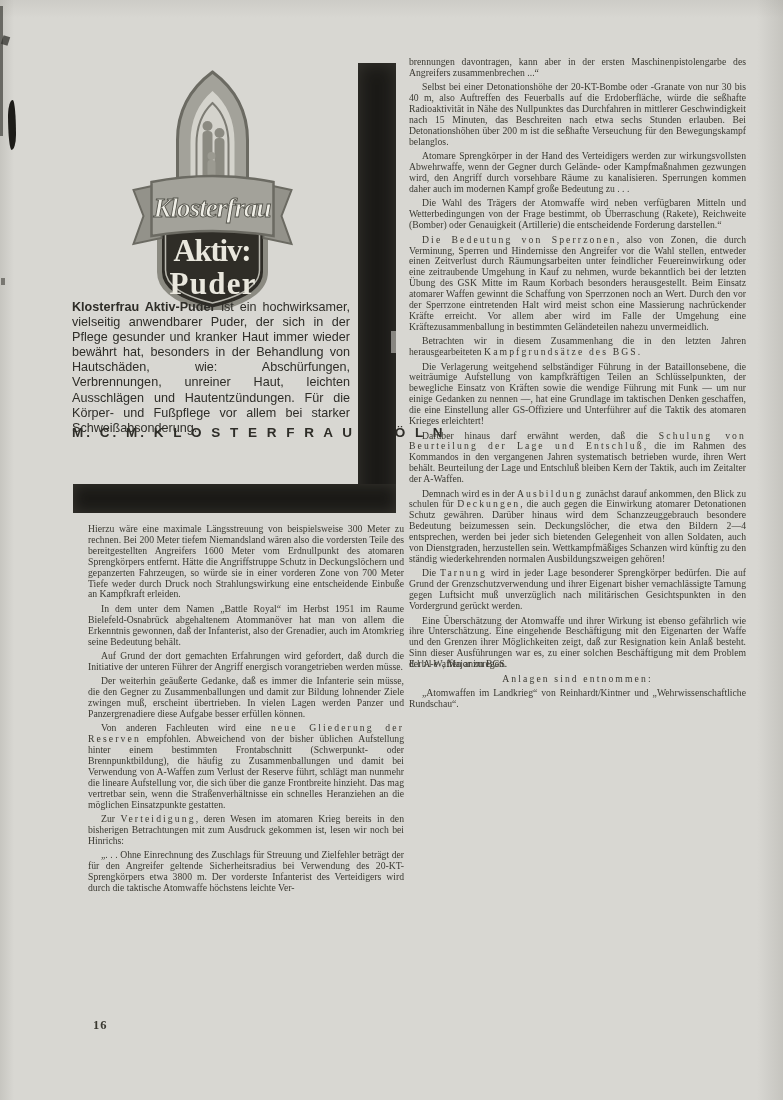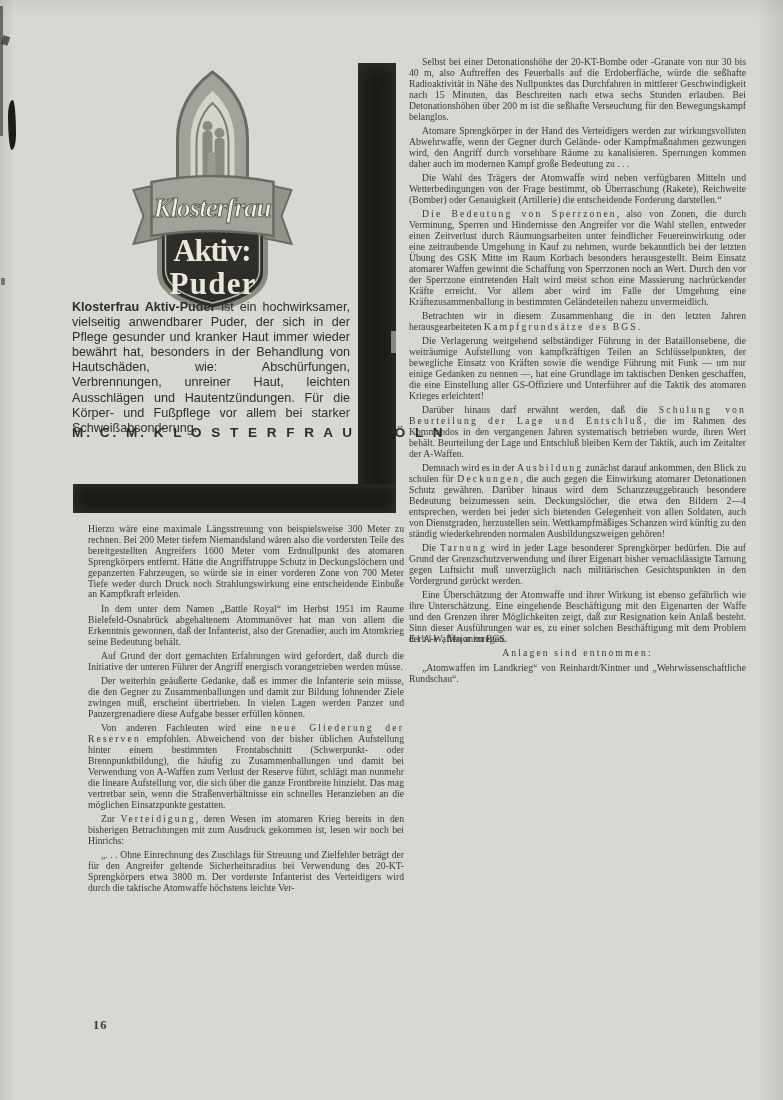--- a/index.html
+++ b/index.html
@@ -118,20 +118,21 @@
   <div class="col col-left">
       <p class="para"><span class="">Hierzu wäre eine maximale Längsstreuung von beispielsweise 300 Meter zu rechnen. Bei 200 Meter tiefem Niemandsland wären also die vordersten Teile des bereitgestellten Angreifers 1600 Meter vom Erdnullpunkt des atomaren Sprengkörpers entfernt. Hätte die Angriffstruppe Schutz in Deckungslöchern und gepanzerten Fahrzeugen, so würde sie in einer vorderen Zone von 700 Meter Tiefe weder durch Druck noch Strahlungswirkung eine entscheidende Einbuße an Kampfkraft erleiden.</span></p>
       <p class="para ind"><span class="">In dem unter dem Namen „Battle Royal“ im Herbst 1951 im Raume Bielefeld-Osnabrück abgehaltenem Atommanöver hat man von allem die Erkenntnis gewonnen, daß der Infanterist, also der Grenadier, auch im Atomkrieg seine Bedeutung behält.</span></p>
       <p class="para ind"><span class="">Auf Grund der dort gemachten Erfahrungen wird gefordert, daß durch die Initiative der unteren Führer der Angriff energisch vorangetrieben werden müsse.</span></p>
       <p class="para ind"><span class="">Der weiterhin geäußerte Gedanke, daß es immer die Infanterie sein müsse, die den Gegner zu Zusammenballungen und damit zur Bildung lohnender Ziele zwingen muß, erscheint übertrieben. In vielen Lagen werden Panzer und Panzergrenadiere diese Aufgabe besser erfüllen können.</span></p>
       <p class="para ind"><span class="">Von anderen Fachleuten wird eine </span><span class="sperr ">neue Gliederung der Reserven</span><span class=""> empfohlen. Abweichend von der bisher üblichen Aufstellung hinter einem bestimmten Frontabschnitt (Schwerpunkt- oder Brennpunktbildung), die häufig zu Zusammenballungen und damit bei Verwendung von A-Waffen zum Verlust der Reserve führt, schlägt man nunmehr die lineare Aufstellung vor, die sich über die ganze Frontbreite hinzieht. Das mag vertretbar sein, wenn die Straßenverhältnisse ein schnelles Heranziehen an die möglichen Einsatzpunkte gestatten.</span></p>
       <p class="para ind"><span class="">Zur </span><span class="sperr ">Verteidigung</span><span class="">, deren Wesen im atomaren Krieg bereits in den bisherigen Betrachtungen mit zum Ausdruck gekommen ist, lesen wir noch bei Hinrichs:</span></p>
       <p class="para ind"><span class="">„. . . Ohne Einrechnung des Zuschlags für Streuung und Zielfehler beträgt der für den Angreifer geltende Sicherheitsradius bei Verwendung des 20-KT-Sprengkörpers etwa 3800 m. Der vorderste Infanterist des Verteidigers wird durch die taktische Atomwaffe höchstens leichte Ver-</span></p>
     </div>
   <div class="col col-right">
+      <p class="para"><span class="">brennungen davontragen, kann aber in der ersten Maschinenpistolengarbe des Angreifers zusammenbrechen ...“</span></p>
       <p class="para ind"><span class="">Selbst bei einer Detonationshöhe der 20-KT-Bombe oder -Granate von nur 30 bis 40 m, also Auftreffen des Feuerballs auf die Erdoberfläche, würde die seßhafte Radioaktivität in Nähe des Nullpunktes das Durchfahren in mittlerer Geschwindigkeit nach 15 Minuten, das Beschreiten nach etwa sechs Stunden erlauben. Bei Detonationshöhen über 200 m ist die seßhafte Verseuchung für den Bewegungskampf belanglos.</span></p>
       <p class="para ind"><span class="">Atomare Sprengkörper in der Hand des Verteidigers werden zur wirkungsvollsten Abwehrwaffe, wenn der Gegner durch Gelände- oder Kampfmaßnahmen gezwungen wird, den Angriff durch vorsehbare Räume zu kanalisieren. Sperrungen kommen daher auch im modernen Kampf große Bedeutung zu . . .</span></p>
       <p class="para ind"><span class="">Die Wahl des Trägers der Atomwaffe wird neben verfügbaren Mitteln und Wetterbedingungen von der Frage bestimmt, ob Überraschung (Rakete), Reichweite (Bomber) oder Genauigkeit (Artillerie) die entscheidende Forderung darstellen.“</span></p>
       <p class="para ind"><span class="sperr ">Die Bedeutung von Sperrzonen</span><span class="">, also von Zonen, die durch Verminung, Sperren und Hindernisse den Angreifer vor die Wahl stellen, entweder einen Zeitverlust durch Räumungsarbeiten unter feindlicher Feuereinwirkung oder eine zeitraubende Umgehung in Kauf zu nehmen, wurde bekanntlich bei der letzten Übung des GSK Mitte im Raum Korbach besonders herausgestellt. Beim Einsatz atomarer Waffen gewinnt die Schaffung von Sperrzonen noch an Wert. Durch den vor der Sperrzone eintretenden Halt wird meist schon eine Massierung nachrückender Kräfte erreicht. Vor allem aber wird im Falle der Umgehung eine Kräftezusammenballung in bestimmten Geländeteilen nahezu unvermeidlich.</span></p>
       <p class="para ind"><span class="">Betrachten wir in diesem Zusammenhang die in den letzten Jahren herausgearbeiteten </span><span class="sperr ">Kampfgrundsätze des BGS</span><span class="">.</span></p>
       <p class="para ind"><span class="">Die Verlagerung weitgehend selbständiger Führung in der Bataillonsebene, die weiträumige Aufstellung von kampfkräftigen Teilen an Schlüsselpunkten, der bewegliche Einsatz von Kräften sowie die wendige Führung mit Funk — um nur einige Gedanken zu nennen —, hat eine Grundlage im taktischen Denken geschaffen, die eine Einstellung aller GS-Offiziere und Unterführer auf die Taktik des atomaren Krieges erleichtert!</span></p>
       <p class="para ind"><span class="">Darüber hinaus darf erwähnt werden, daß die </span><span class="sperr ">Schulung von Beurteilung der Lage und Entschluß</span><span class="">, die im Rahmen des Kommandos in den vergangenen Jahren systematisch betrieben wurde, ihren Wert behält. Beurteilung der Lage und Entschluß bleiben Kern der Taktik, auch im Zeitalter der A-Waffen.</span></p>
       <p class="para ind"><span class="">Demnach wird es in der </span><span class="sperr ">Ausbildung</span><span class=""> zunächst darauf ankommen, den Blick zu schulen für </span><span class="sperr ">Deckungen</span><span class="">, die auch gegen die Einwirkung atomarer Detonationen Schutz gewähren. Darüber hinaus wird dem Schanzzeuggebrauch besondere Bedeutung beizumessen sein. Deckungslöcher, die etwa den Bildern 2—4 entsprechen, werden bei jeder sich bietenden Gelegenheit von allen Soldaten, auch von Dienstgraden, herzustellen sein. Wettkampfmäßiges Schanzen wird künftig zu den ständig wiederkehrenden normalen Ausbildungszweigen gehören!</span></p>
       <p class="para ind"><span class="">Die </span><span class="sperr ">Tarnung</span><span class=""> wird in jeder Lage besonderer Sprengkörper bedürfen. Die auf Grund der Grenzschutzverwendung und ihrer Eigenart bisher vernachlässigte Tarnung gegen Luftsicht muß unverzüglich nach militärischen Gesichtspunkten in den Vordergrund gerückt werden.</span></p>
       <p class="para ind"><span class="">Eine Überschätzung der Atomwaffe und ihrer Wirkung ist ebenso gefährlich wie ihre Unterschätzung. Eine eingehende Beschäftigung mit den Eigenarten der Waffe und den Grenzen ihrer Möglichkeiten zeigt, daß zur Resignation kein Anlaß besteht. Sinn dieser Ausführungen war es, zu einer solchen Beschäftigung mit dem Problem der A-Waffen anzuregen.</span></p>

